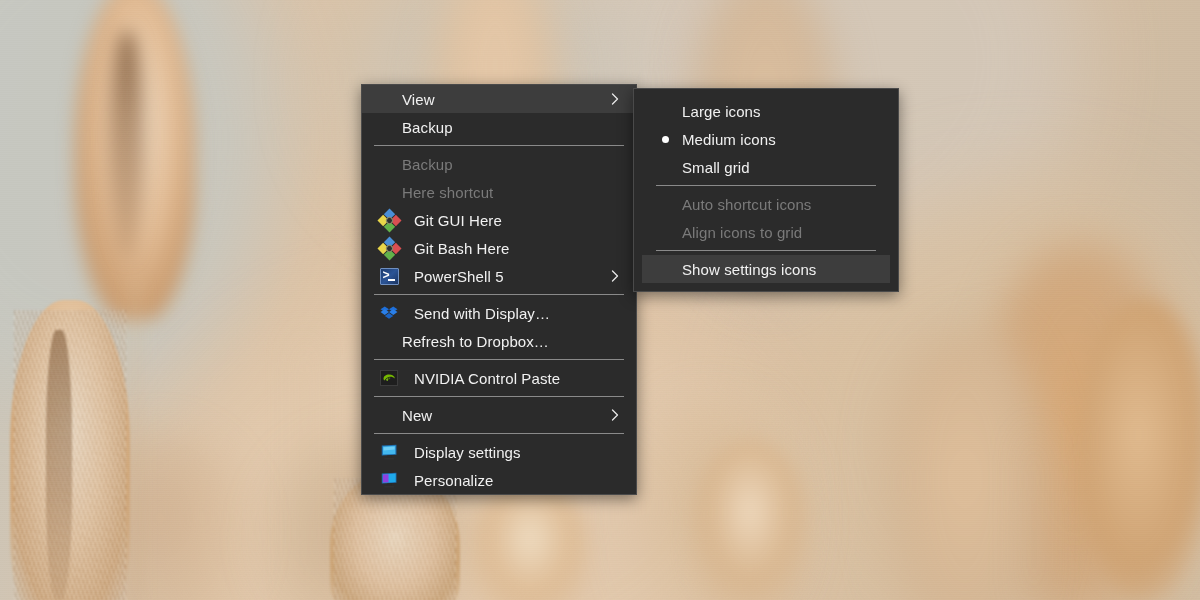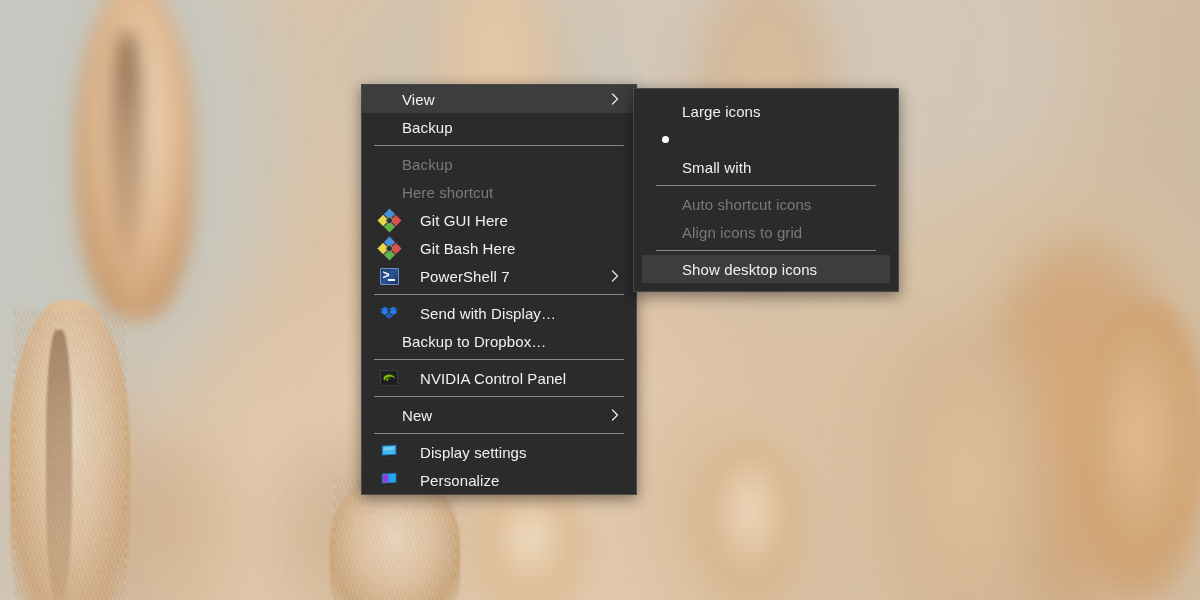--- a/index.html
+++ b/index.html
@@ -99,21 +99,21 @@
     align-items: center;
     justify-content: center;
   }
   .menu-item .label {
     flex: 1;
     font-size: 15px;
     letter-spacing: .1px;
     line-height: 1;
   }
   .menu-item.no-icon .label { margin-left: 40px; }
-  .menu-item.with-icon .label { margin-left: 18px; }
+  .menu-item.with-icon .label { margin-left: 12px; }
 
   .menu-item.disabled .label { color: #7a7a7a; }
 
   .menu-item.highlight { background: #3d3d3d; }
 
   .chev {
     width: 14px;
     height: 14px;
     margin-right: 4px;
     flex: 0 0 auto;
@@ -300,55 +300,55 @@
             <i class="q4"></i>
             <span class="hub"></span>
           </span>
         </span>
         <span class="label">Git Bash Here</span>
       </div>
       <div class="menu-item with-icon">
         <span class="ico">
           <span class="ps-ico"></span>
         </span>
-        <span class="label">PowerShell 7</span>
+        <span class="label">PowerShell 5</span>
         <span class="chev">
           <svg width="14" height="14" viewBox="0 0 14 14">
             <path d="M4.5 2 L9.5 7 L4.5 12" stroke="#e8e8e8" stroke-width="1.3" fill="none" stroke-linecap="round" stroke-linejoin="round"></path>
           </svg>
         </span>
       </div>
       <div class="sep"></div>
       <div class="menu-item with-icon">
         <span class="ico">
           <svg class="dbx-ico" viewBox="0 0 24 24">
             <path d="M6 2 L12 6 L6 10 L0 6 Z" fill="#1e6fd9"></path>
             <path d="M18 2 L24 6 L18 10 L12 6 Z" fill="#1e6fd9"></path>
             <path d="M6 14 L12 10 L6 6 L0 10 Z" fill="#2a7fe8"></path>
             <path d="M18 14 L24 10 L18 6 L12 10 Z" fill="#2a7fe8"></path>
             <path d="M6 15.4 L12 11.4 L18 15.4 L12 19.4 Z" fill="#1a63c4"></path>
           </svg>
         </span>
         <span class="label">Send with Display…</span>
       </div>
       <div class="menu-item no-icon">
-        <span class="label">Backup to Dropbox…</span>
+        <span class="label">Refresh to Dropbox…</span>
       </div>
       <div class="sep"></div>
       <div class="menu-item with-icon">
         <span class="ico">
           <span class="nv-ico">
             <svg width="14" height="11" viewBox="0 0 28 22">
               <path d="M3 12 C3 6 8 3 14 3 C20 3 25 6 26 11 C22 8 18 7 14 8 C10 9 7 11 5 15 C4 14 3 13 3 12 Z" fill="#76b900"></path>
               <path d="M8 14 C10 10 14 9 17 10 C14 11 12 13 11 16 C10 15.5 9 15 8 14 Z" fill="#8fd41a"></path>
               <circle cx="13" cy="12" r="2" fill="#2d4a00"></circle>
             </svg>
           </span>
         </span>
-        <span class="label">NVIDIA Control Panel</span>
+        <span class="label">NVIDIA Control Paste</span>
       </div>
       <div class="sep"></div>
       <div class="menu-item no-icon">
         <span class="label">New</span>
         <span class="chev">
           <svg width="14" height="14" viewBox="0 0 14 14">
             <path d="M4.5 2 L9.5 7 L4.5 12" stroke="#e8e8e8" stroke-width="1.3" fill="none" stroke-linecap="round" stroke-linejoin="round"></path>
           </svg>
         </span>
       </div>
@@ -379,30 +379,31 @@
         <span class="label">Personalize</span>
       </div>
     </div>
 
   <div class="menu" id="sub-menu">
       <div class="menu-item no-icon">
         <span class="label">Large icons</span>
       </div>
       <div class="menu-item no-icon">
         <span class="radio-dot"></span>
-      </div>
-      <div class="menu-item no-icon">
-        <span class="label">Small with</span>
+        <span class="label">Medium icons</span>
+      </div>
+      <div class="menu-item no-icon">
+        <span class="label">Small grid</span>
       </div>
       <div class="sep"></div>
       <div class="menu-item no-icon disabled">
         <span class="label">Auto shortcut icons</span>
       </div>
       <div class="menu-item no-icon disabled">
         <span class="label">Align icons to grid</span>
       </div>
       <div class="sep"></div>
       <div class="menu-item no-icon highlight">
-        <span class="label">Show desktop icons</span>
+        <span class="label">Show settings icons</span>
       </div>
     </div>
 
 </div>
 
 </body></html>

